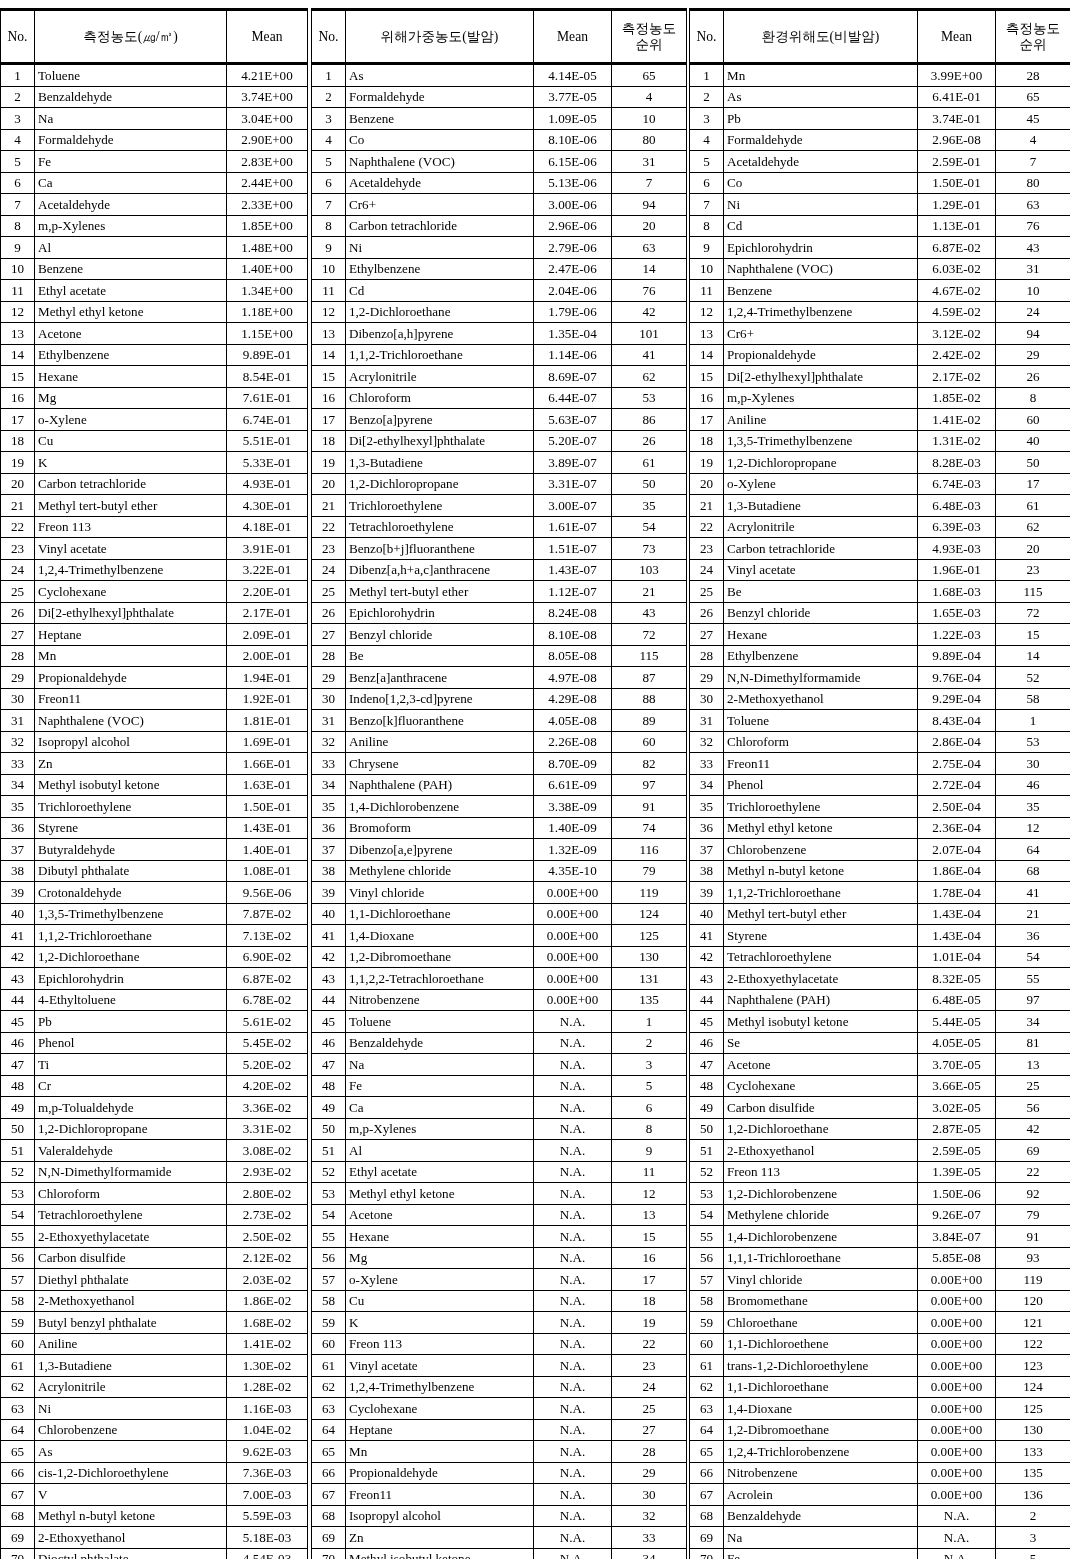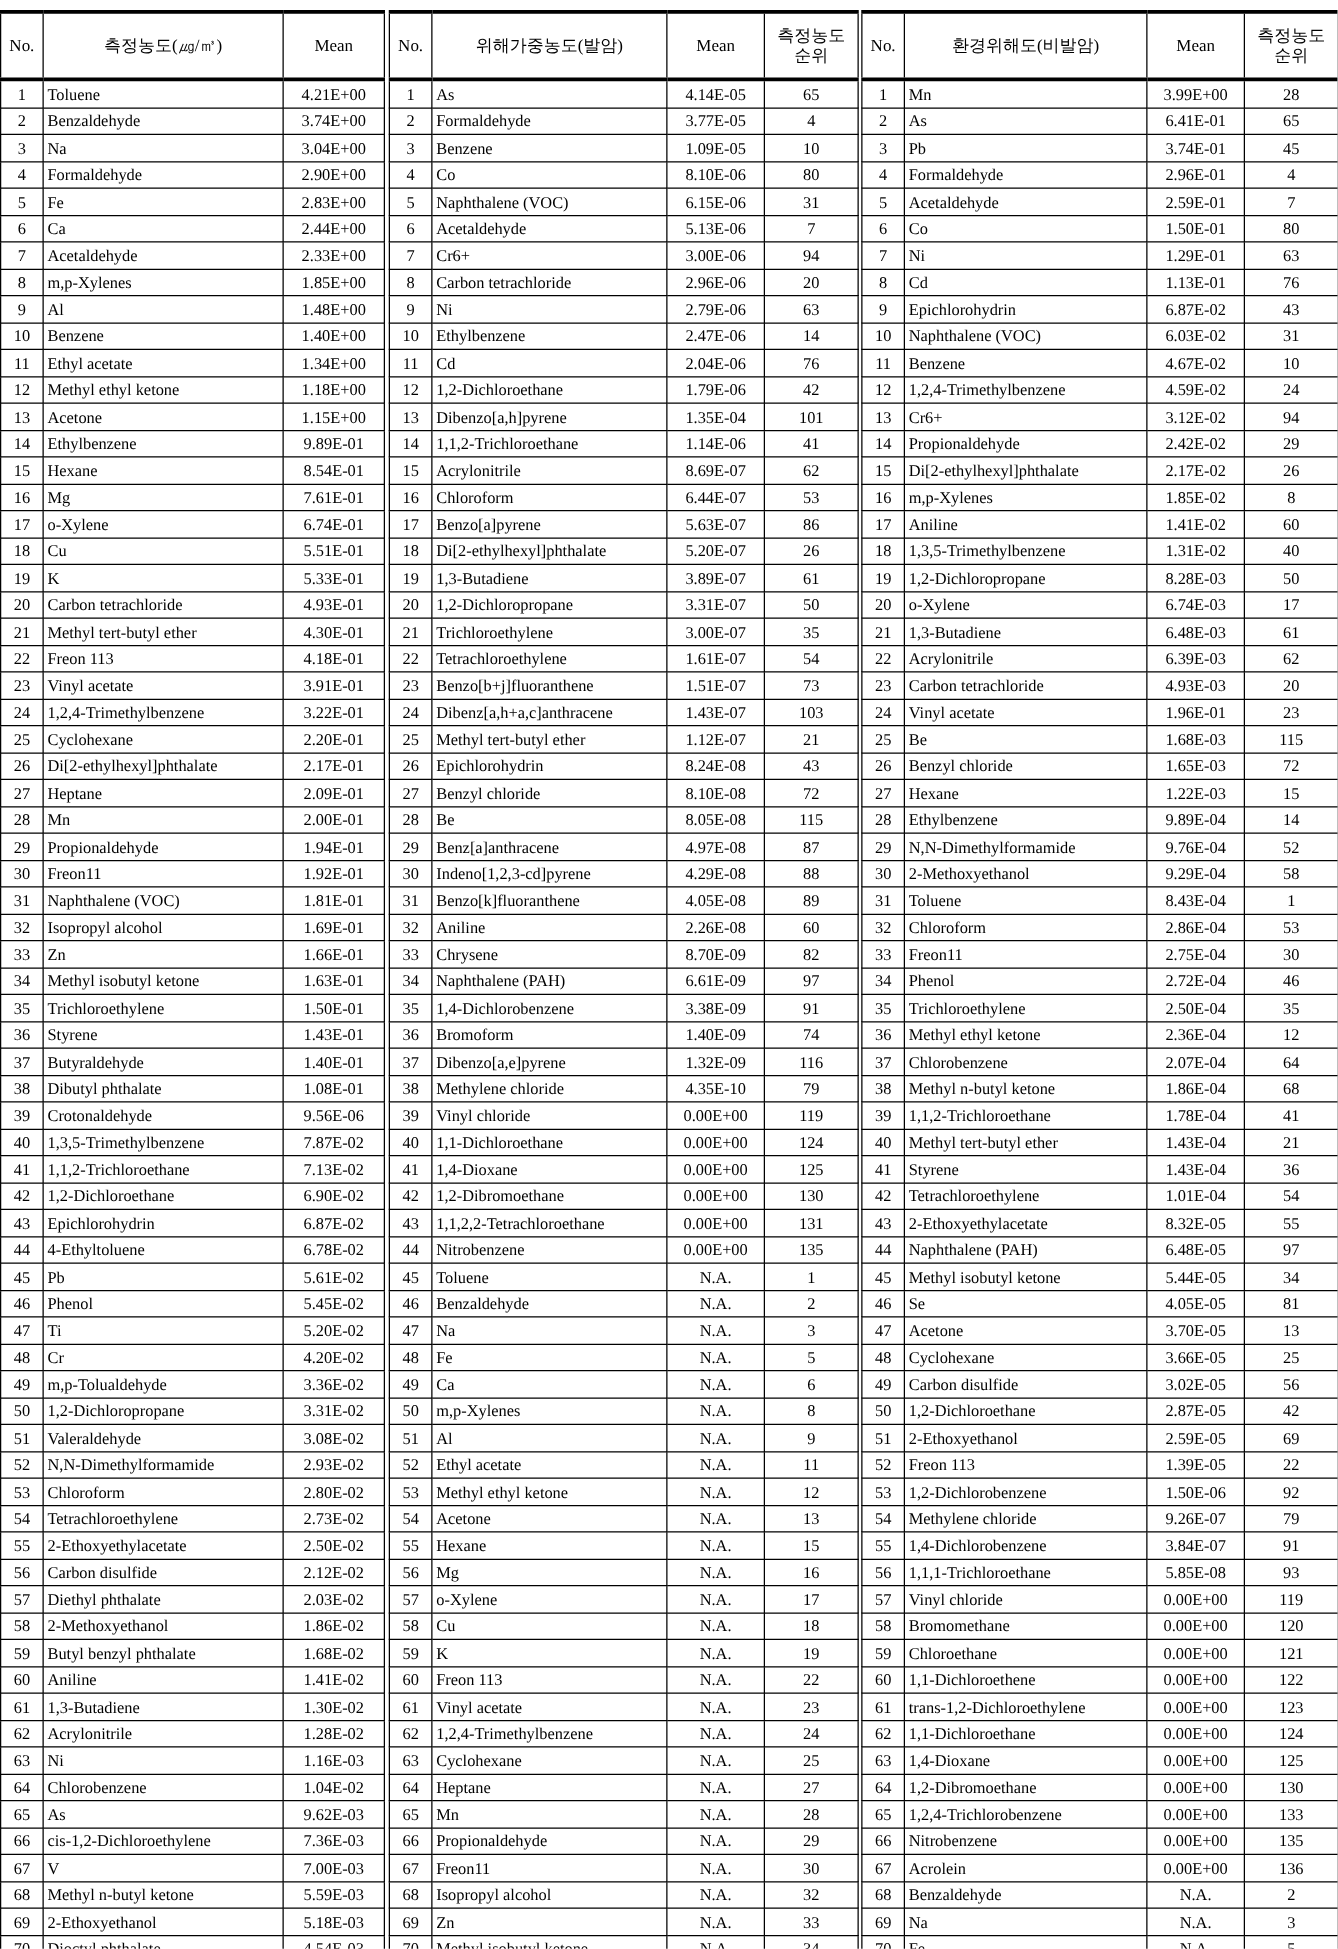--- a/index.html
+++ b/index.html
@@ -944,21 +944,21 @@
           </tr>
           <tr>
             <td class="col-no">3</td>
             <td class="col-name">Pb</td>
             <td class="col-mean">3.74E-01</td>
             <td class="col-rank">45</td>
           </tr>
           <tr>
             <td class="col-no">4</td>
             <td class="col-name">Formaldehyde</td>
-            <td class="col-mean">2.96E-01</td>
+            <td class="col-mean">2.96E-08</td>
             <td class="col-rank">4</td>
           </tr>
           <tr>
             <td class="col-no">5</td>
             <td class="col-name">Acetaldehyde</td>
             <td class="col-mean">2.59E-01</td>
             <td class="col-rank">7</td>
           </tr>
           <tr>
             <td class="col-no">6</td>

